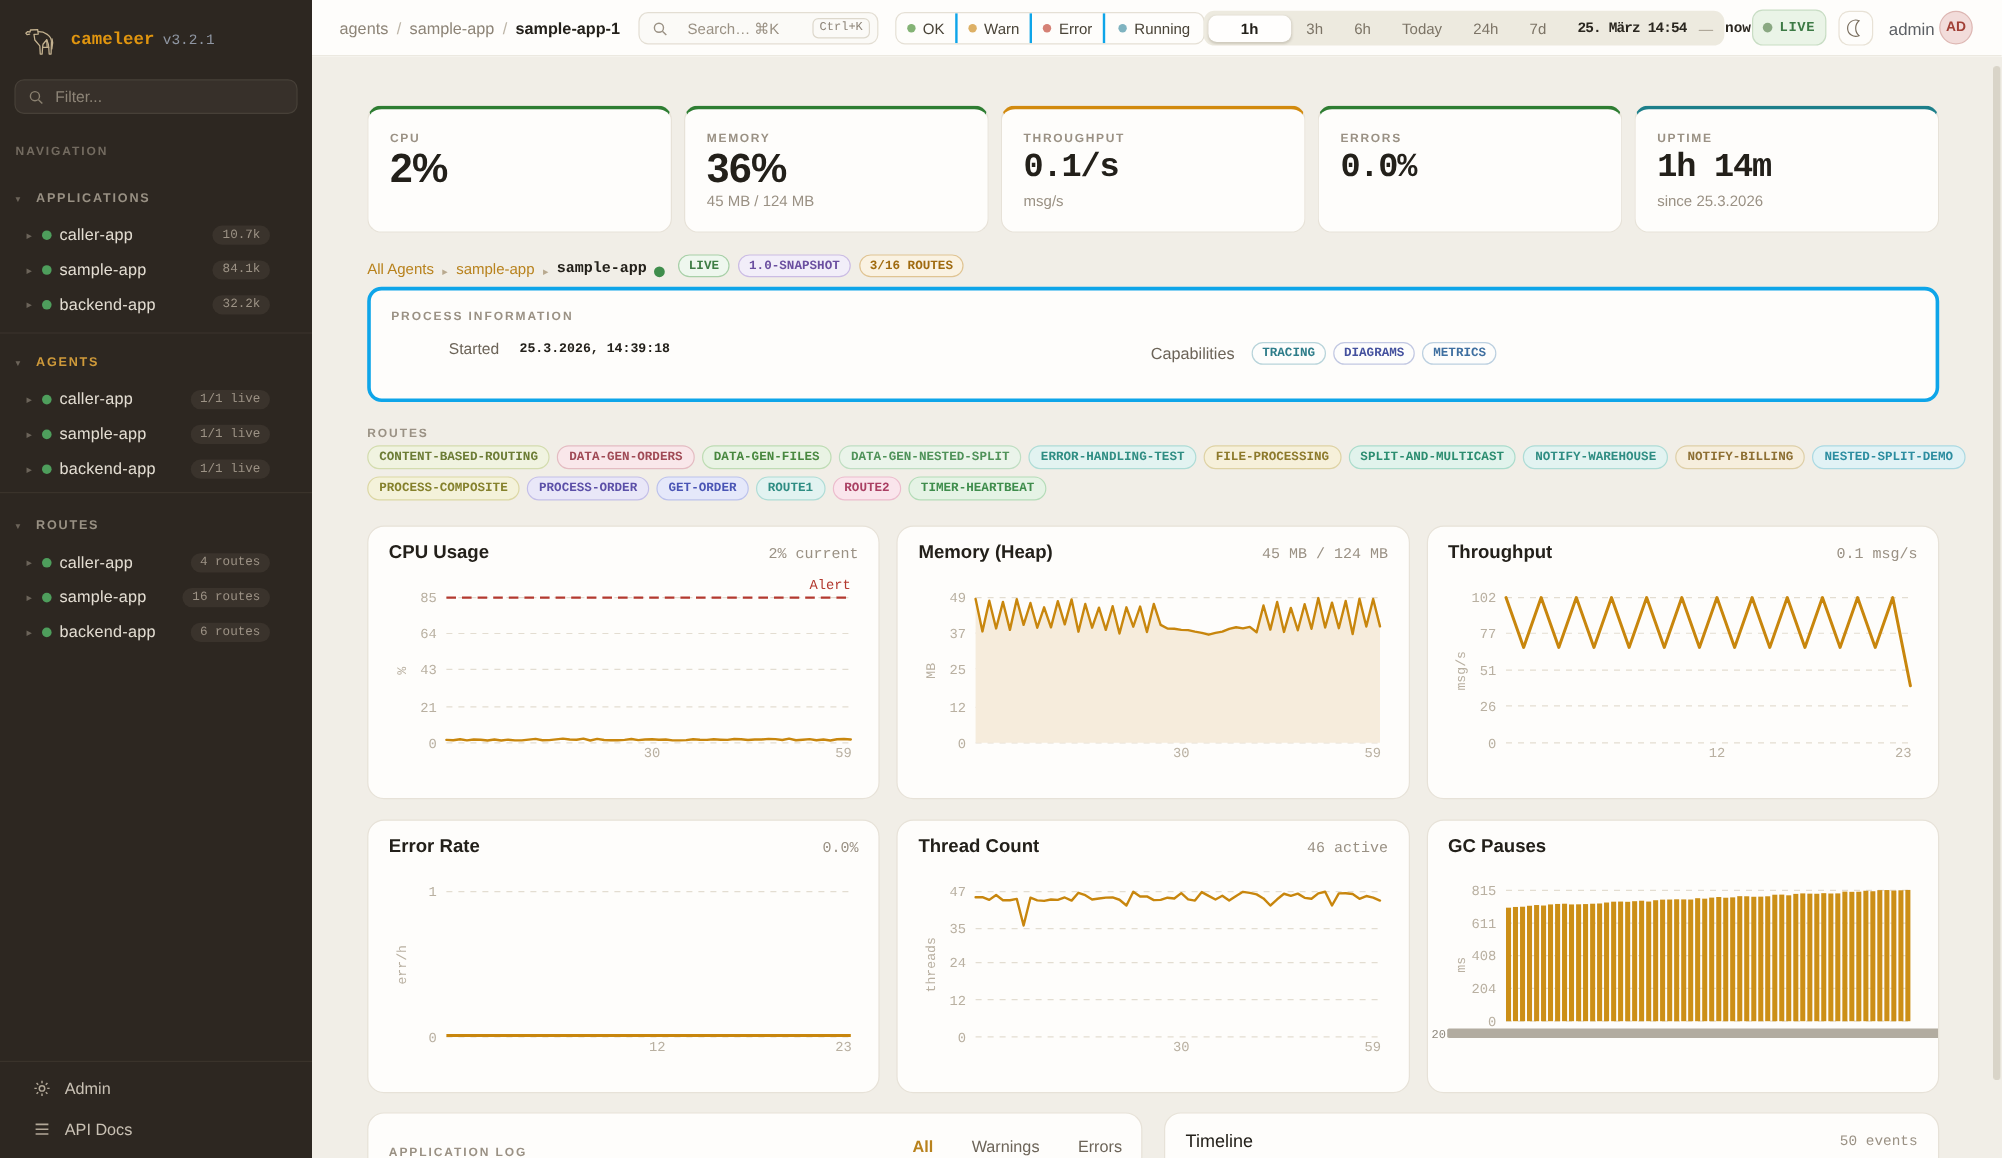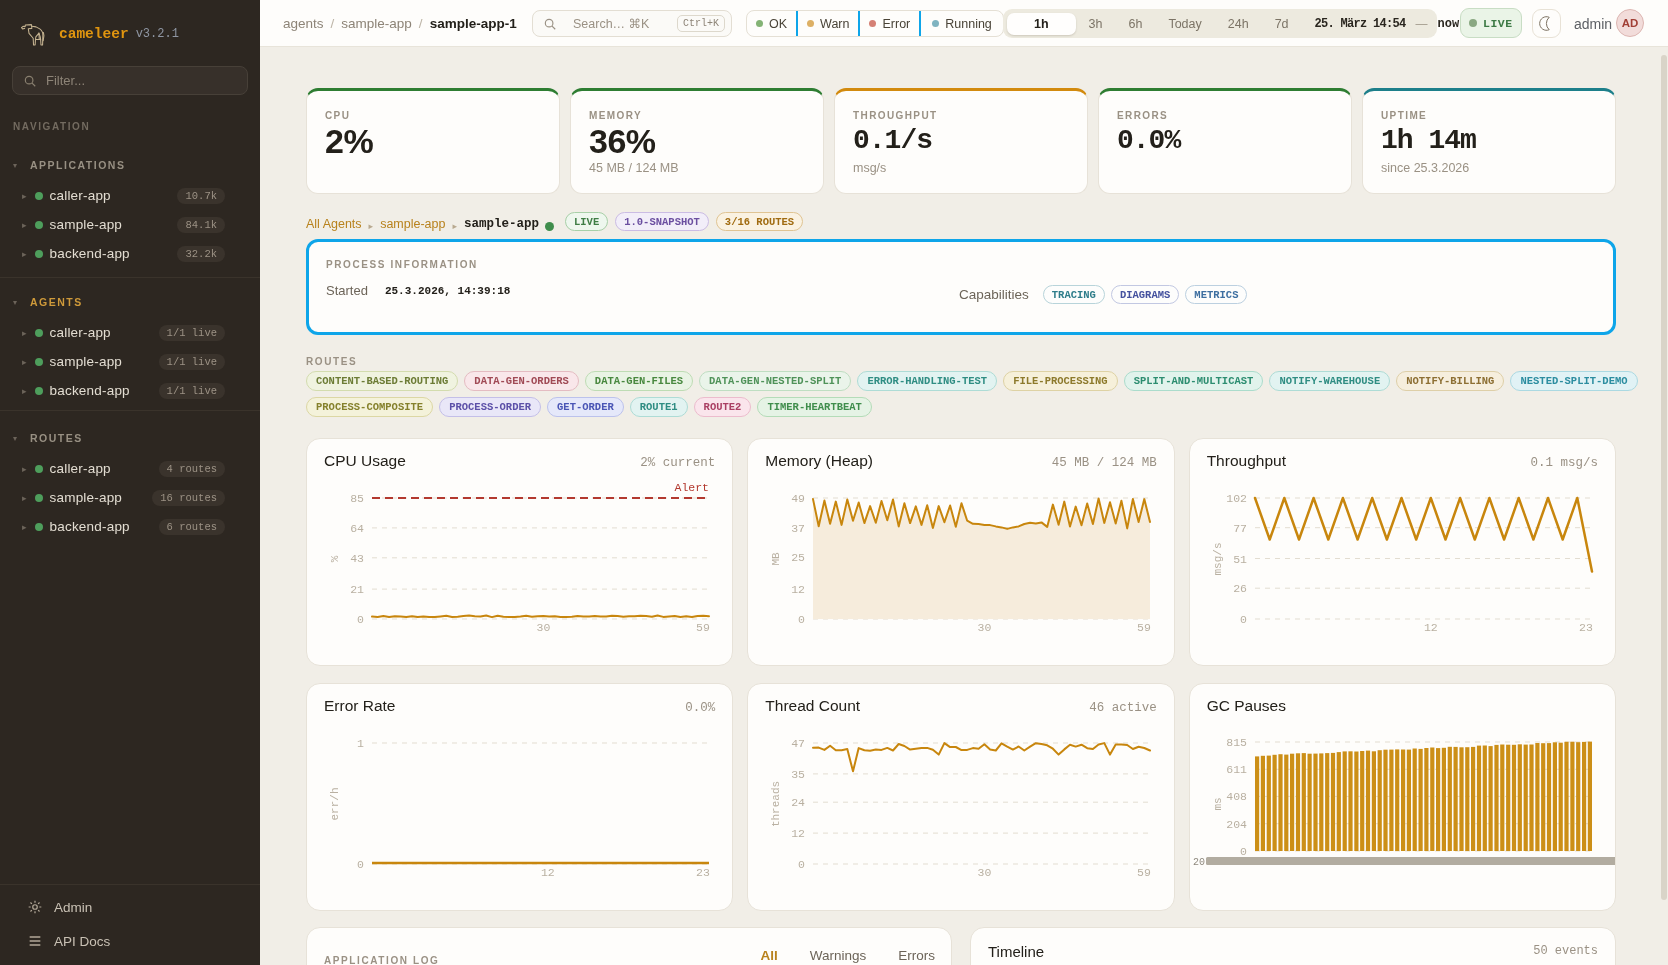--- a/index.html
+++ b/index.html
@@ -63,37 +63,37 @@
 .crow { display:flex; align-items:flex-end; margin-top:15px; height:22px; }
 .ca { color:#b8821d; font-size:12.5px; }
 .carr { color:#b8a98f; font-size:9px; margin:0 7px; }
 .cb { font-family:"Liberation Mono",monospace; font-weight:bold; font-size:12.5px; color:#23201a; }
 .cdot { width:9px; height:9px; border-radius:50%; background:#3f8d4c; margin:0 4px 0 6px; }
 .bpill { font-family:"Liberation Mono",monospace; font-size:10.5px; font-weight:bold; border:1px solid; border-radius:10px; padding:2.5px 8px; margin-left:7px; }
 
 .pcard { position:relative; margin-top:8px; background:#fefdfb; border:3px solid #0ea5e9; border-radius:12px; height:96px; padding:14px 17px; }
 .plabel { font-size:10px; font-weight:bold; letter-spacing:1.6px; color:#9a9184; margin-top:3px; }
 .prow { display:flex; align-items:center; margin-top:13px; }
-.pk { font-size:13px; color:#6c6458; }
+.pk { font-size:13px; color:#6c6458;margin-left:48px; }
 .pv { font-family:"Liberation Mono",monospace; font-size:11px; font-weight:bold; color:#23201a; margin-left:17px; }
 .pcapgrp { position:absolute; left:650px; top:43px; display:flex; align-items:center; }
 .pcap { font-size:13.5px; color:#6c6458; margin-right:14px; }
 .cpill { font-family:"Liberation Mono",monospace; font-size:10.5px; font-weight:bold; border:1px solid; border-radius:10px; padding:2.5px 8px; margin-right:6px; background:#fdfdfc; }
 
 .rlabel { margin-top:20px; font-size:10px; font-weight:bold; letter-spacing:1.6px; color:#9a9184; line-height:13px; }
 .rrow { margin-top:3px; display:flex; gap:6px; }
 .rrow.r2 { margin-top:6px; }
 .rpill { font-family:"Liberation Mono",monospace; font-size:10.5px; font-weight:bold; border:1px solid; border-radius:10px; padding:3px 9px; white-space:nowrap; }
 
 .grid3 { display:flex; gap:14px; margin-top:21px; }
 .grid3.g2 { margin-top:17px; }
 .chart { position:relative; flex:1; background:#fefdfb; border:1px solid #e7e2d8; border-radius:14px; height:228px; overflow:hidden; }
 .chart svg { position:absolute; left:0; top:0; }
 .chead { position:absolute; left:0; right:0; top:13px; display:flex; align-items:baseline; padding:0 17px; }
-.ctitle { font-size:15.5px; font-weight:normal; color:#23201a; }
+.ctitle { font-size:15.5px; font-weight:bold; color:#23201a; }
 .cval { margin-left:auto; font-family:"Liberation Mono",monospace; font-size:12.5px; color:#9a9184; }
 
 .brow { display:flex; gap:18px; margin-top:16px; }
 .logcard { position:relative; flex:1; background:#fefdfb; border:1px solid #e7e2d8; border-radius:14px; height:80px; }
 .loglabel { position:absolute; left:17px; top:27px; font-size:10px; font-weight:bold; letter-spacing:1.6px; color:#9a9184; }
 .tabs { position:absolute; right:0; top:0; height:46px; display:flex; align-items:flex-end; border-bottom:1px solid #e7e2d8; }
 .tab { font-size:13.5px; color:#6c6458; padding:0 16px 10px 16px; }
 .tab.active { color:#b8821d; font-weight:bold; position:relative; }
 .tab.active:after { content:""; position:absolute; left:0; right:0; bottom:-1px; height:2px; background:#c8860d; }
 .tlcard { position:relative; flex:1; background:#fefdfb; border:1px solid #e7e2d8; border-radius:14px; height:80px; }

